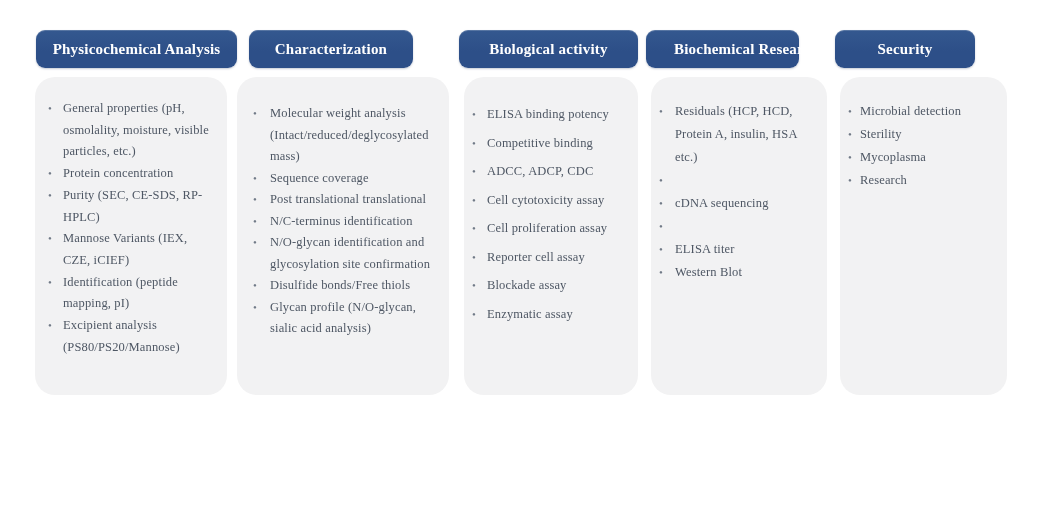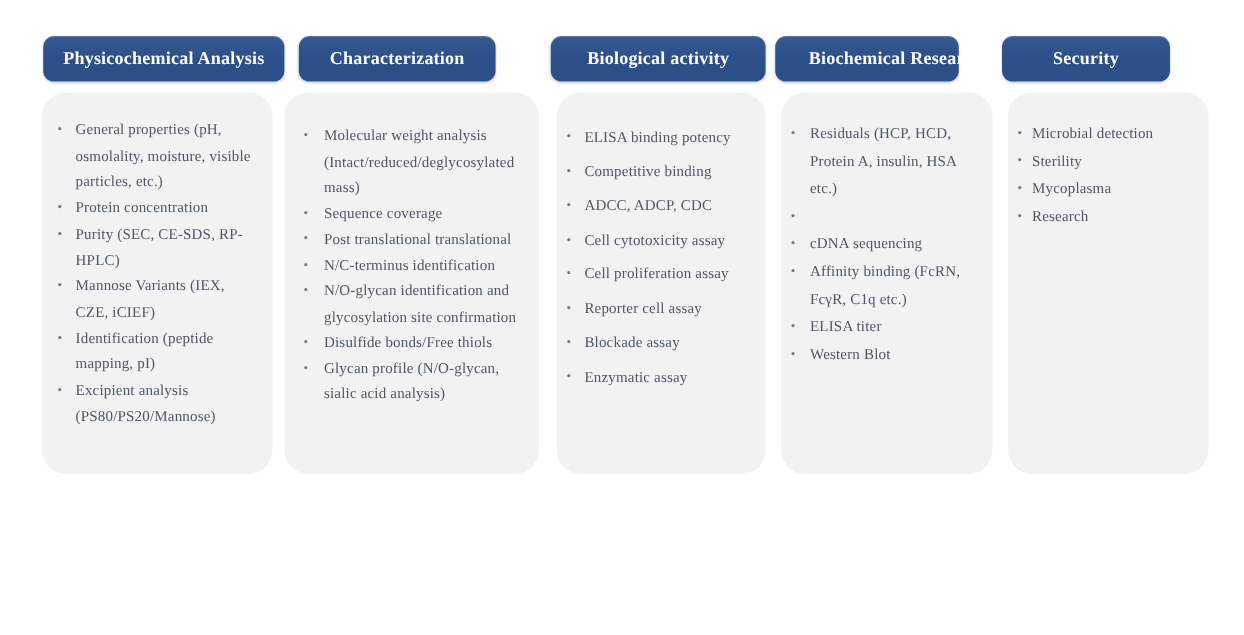--- a/index.html
+++ b/index.html
@@ -205,21 +205,20 @@
         </li>
         <li class="item">
           <span class="bullet">•</span>
         </li>
         <li class="item">
           <span class="bullet">•</span>
           <span class="item-text">cDNA sequencing</span>
         </li>
         <li class="item">
           <span class="bullet">•</span>
-          <span class="item-text">Affinity binding (FcRN, FcγR, C1q etc.)</span>
         </li>
         <li class="item">
           <span class="bullet">•</span>
           <span class="item-text">ELISA titer</span>
         </li>
         <li class="item">
           <span class="bullet">•</span>
           <span class="item-text">Western Blot</span>
         </li>
       </ul>

